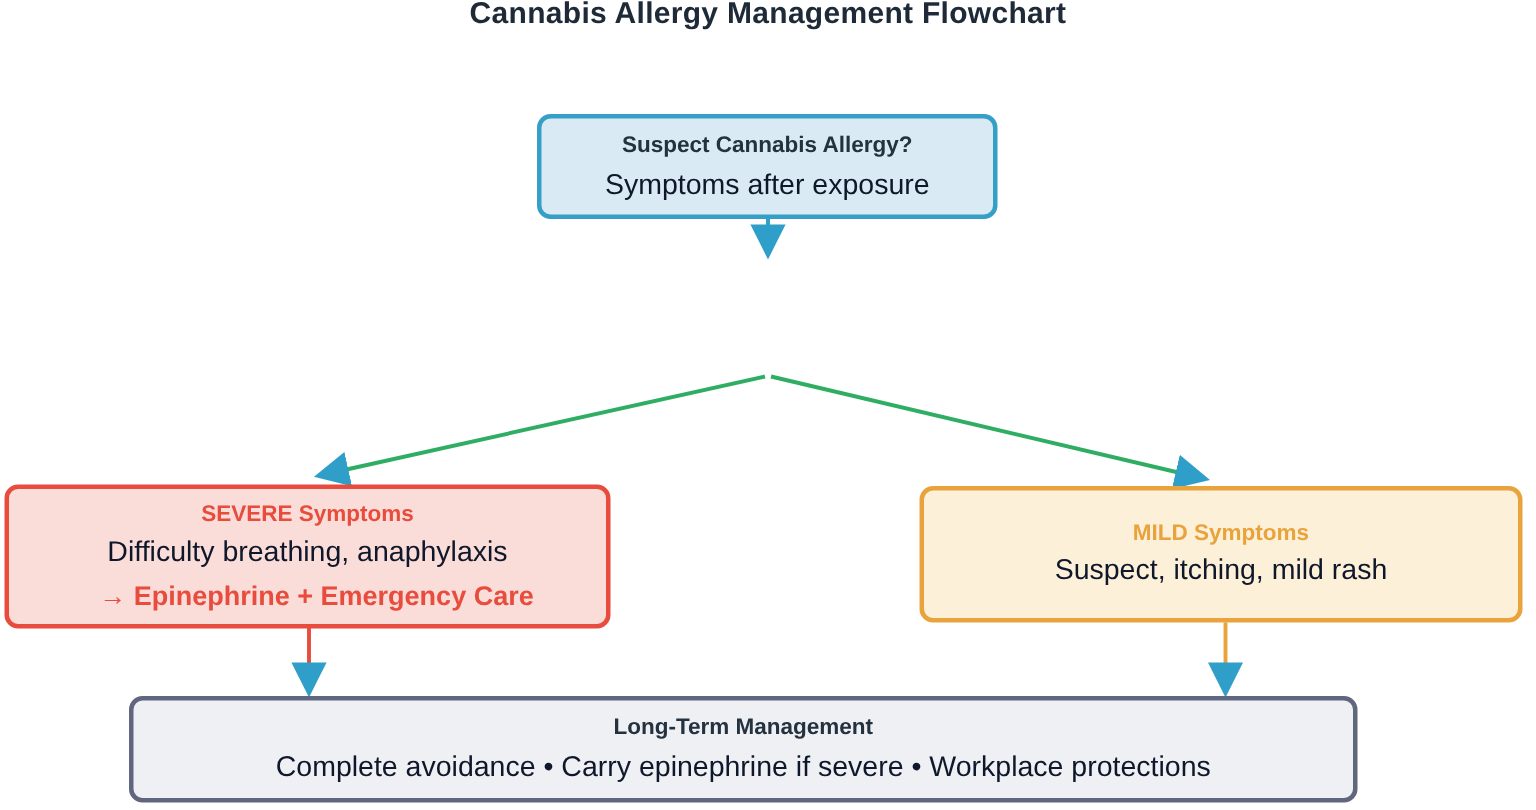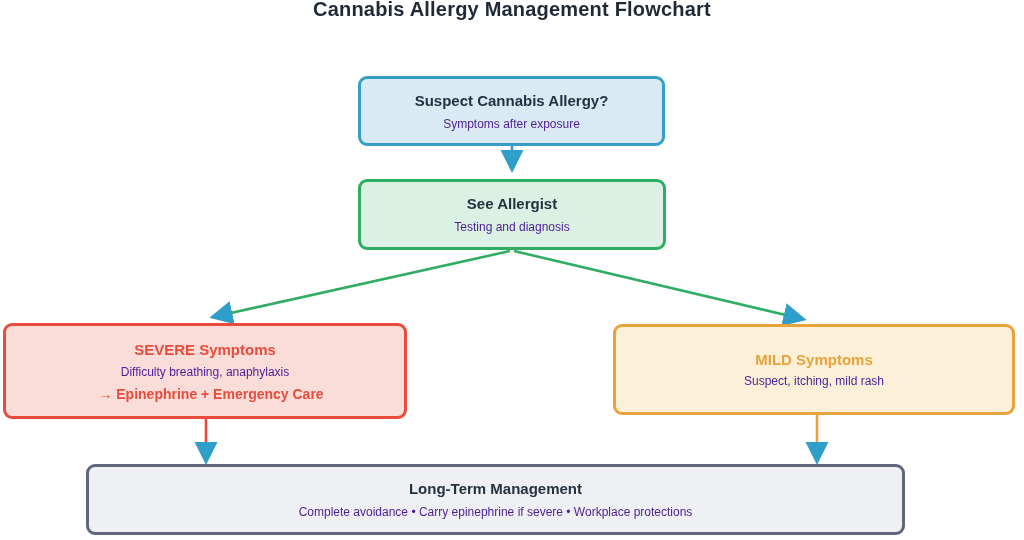--- a/index.html
+++ b/index.html
@@ -34,22 +34,22 @@
     box-sizing: border-box;
     border-radius: 9px;
     display: flex;
     flex-direction: column;
     align-items: center;
     justify-content: center;
     gap: 8px;
     text-align: center;
   }
   .node-title { font-size: 15px; font-weight: bold; color: #243240; }
-  .node-sub   { font-size: 12px; color: #4c1d95; }
-  .node-action{ font-size: 14px; font-weight: bold; margin-left: 12px; }
+  .node-sub   { font-size: 19px; color: #0f172a; }
+  .node-action{ font-size: 18px; font-weight: bold; margin-left: 12px; }
 
   .node-suspect {
     left: 358px; top: 76px; width: 307px; height: 70px;
     background: #d9eaf4; border: 3px solid #359fc8;
   }
   .node-allergist {
     left: 358px; top: 179px; width: 308px; height: 71px;
     background: #dbf1e4; border: 3px solid #2fae63;
   }
   .node-severe {
@@ -87,24 +87,20 @@
     <line x1="514" y1="251" x2="794" y2="317" stroke-width="2.6" marker-end="url(#head)" stroke="#2FAE63"></line>
     <line x1="206" y1="414" x2="206" y2="452" stroke-width="2.6" marker-end="url(#head)" stroke="#E74C3C"></line>
     <line x1="817" y1="415" x2="817" y2="452" stroke-width="2.6" marker-end="url(#head)" stroke="#E9A33C"></line>
   </svg>
 
   <div class="node node-suspect">
     <div class="node-title">Suspect Cannabis Allergy?</div>
     <div class="node-sub">Symptoms after exposure</div>
   </div>
 
-  <div class="node node-allergist">
-    <div class="node-title">See Allergist</div>
-    <div class="node-sub">Testing and diagnosis</div>
-  </div>
 
   <div class="node node-severe">
     <div class="node-title">SEVERE Symptoms</div>
     <div class="node-sub">Difficulty breathing, anaphylaxis</div>
     <div class="node-action">→ Epinephrine + Emergency Care</div>
   </div>
 
   <div class="node node-mild">
     <div class="node-title">MILD Symptoms</div>
     <div class="node-sub">Suspect, itching, mild rash</div>

